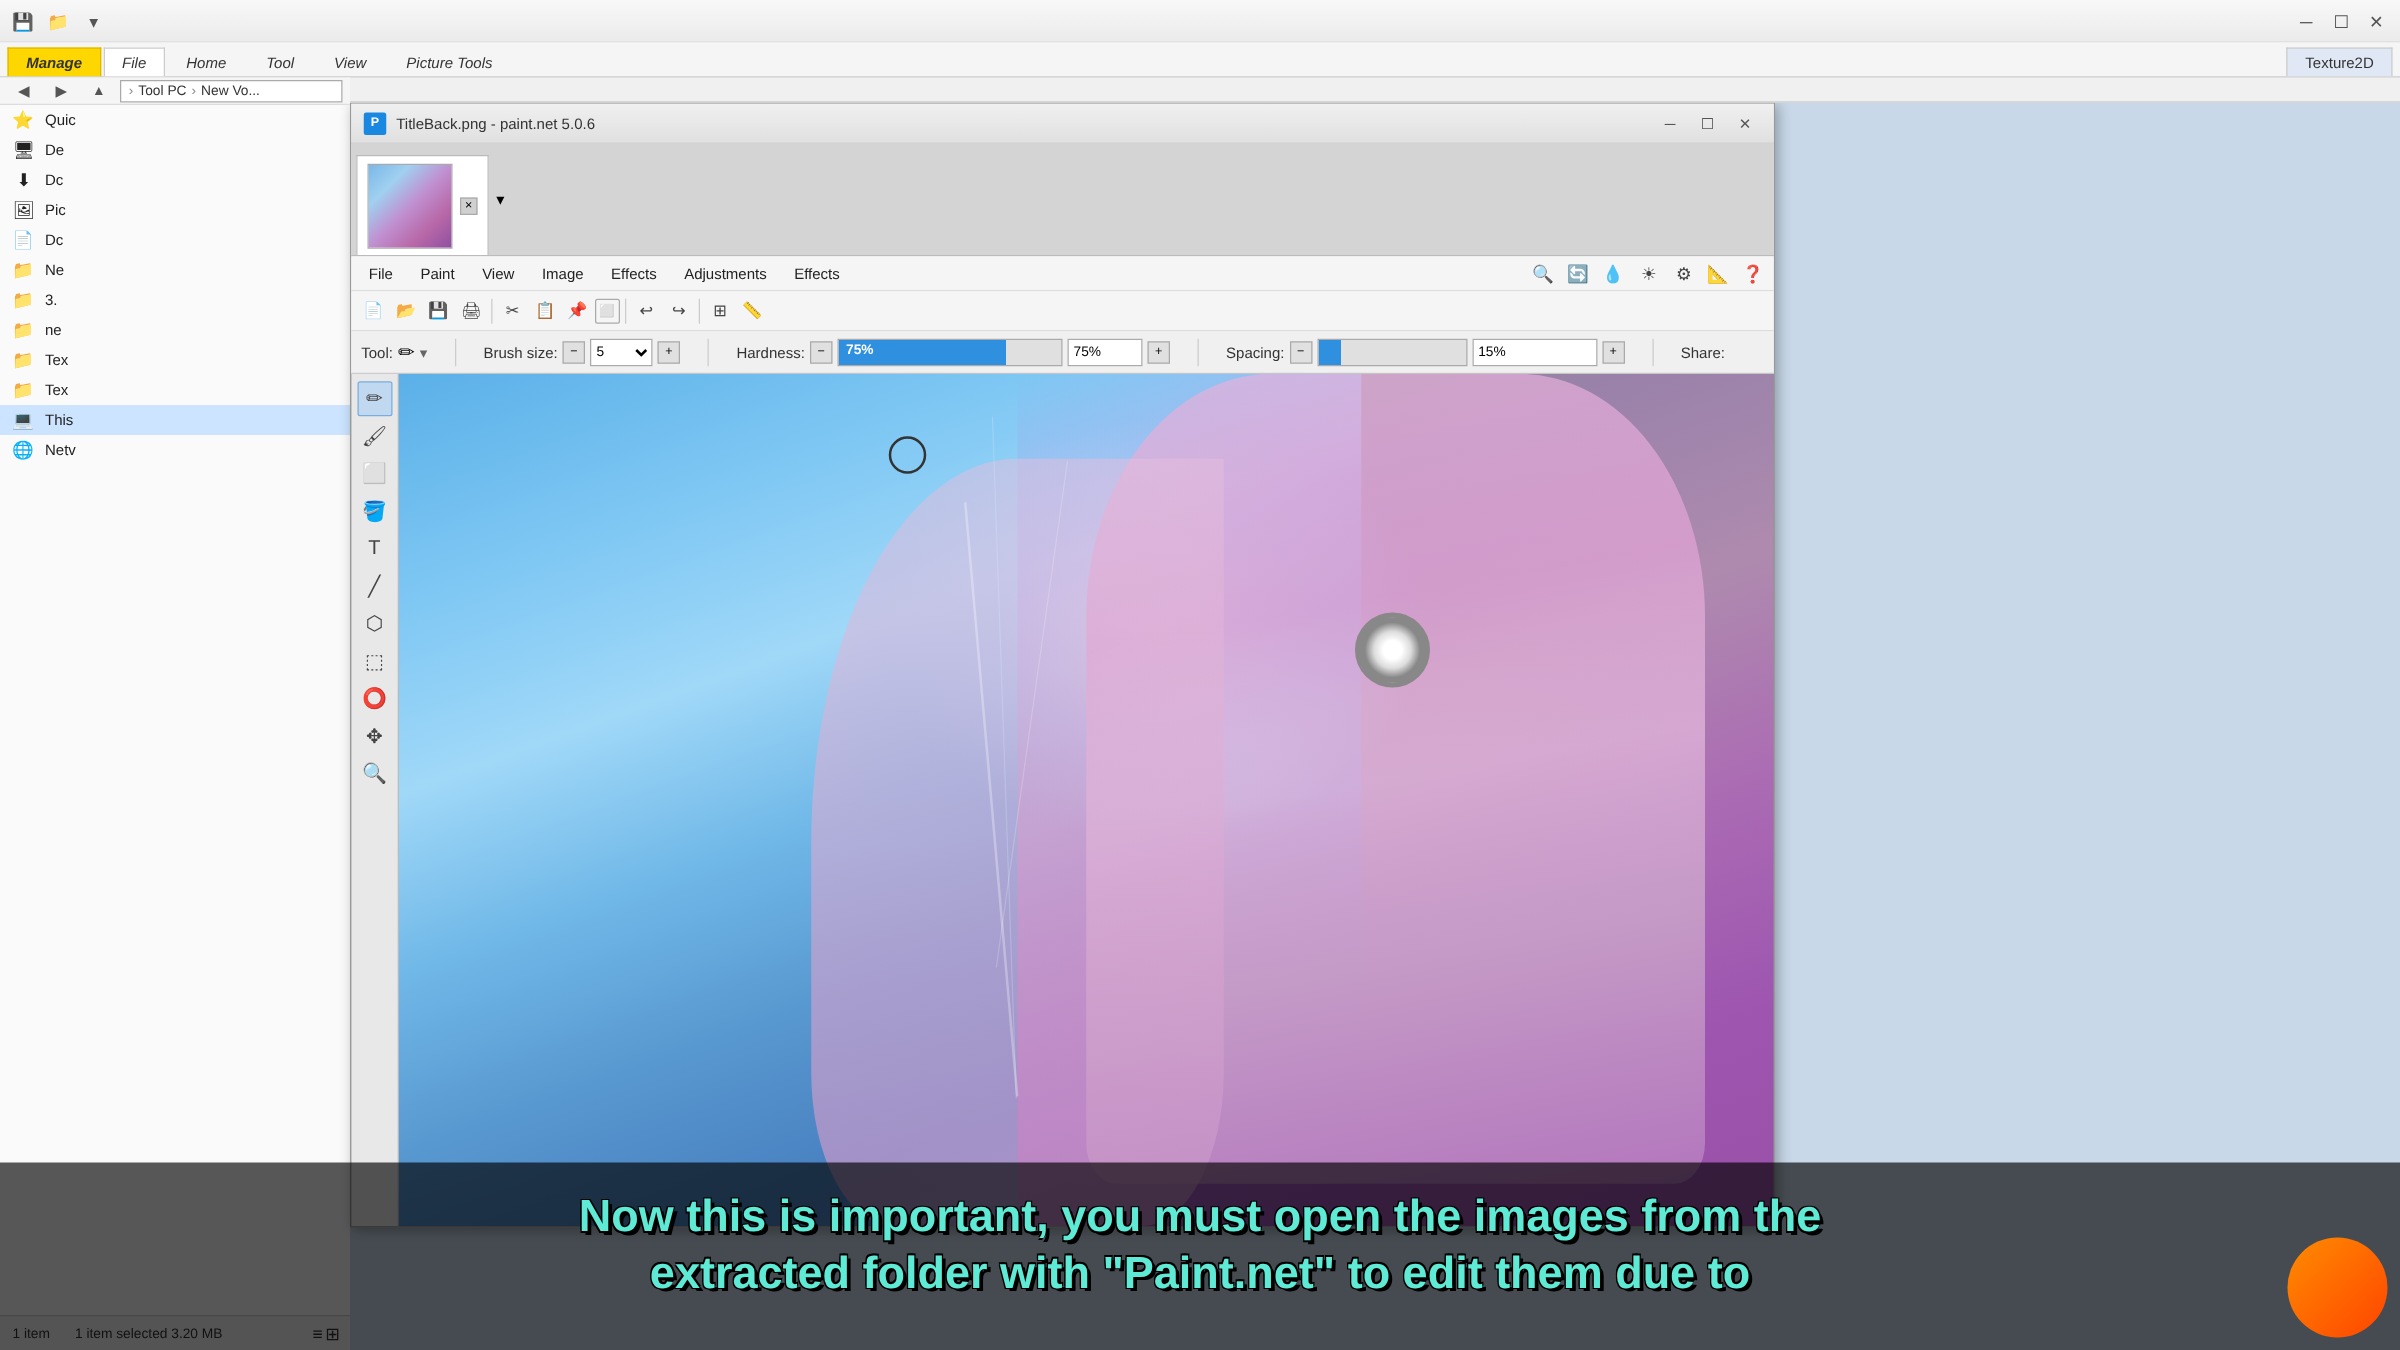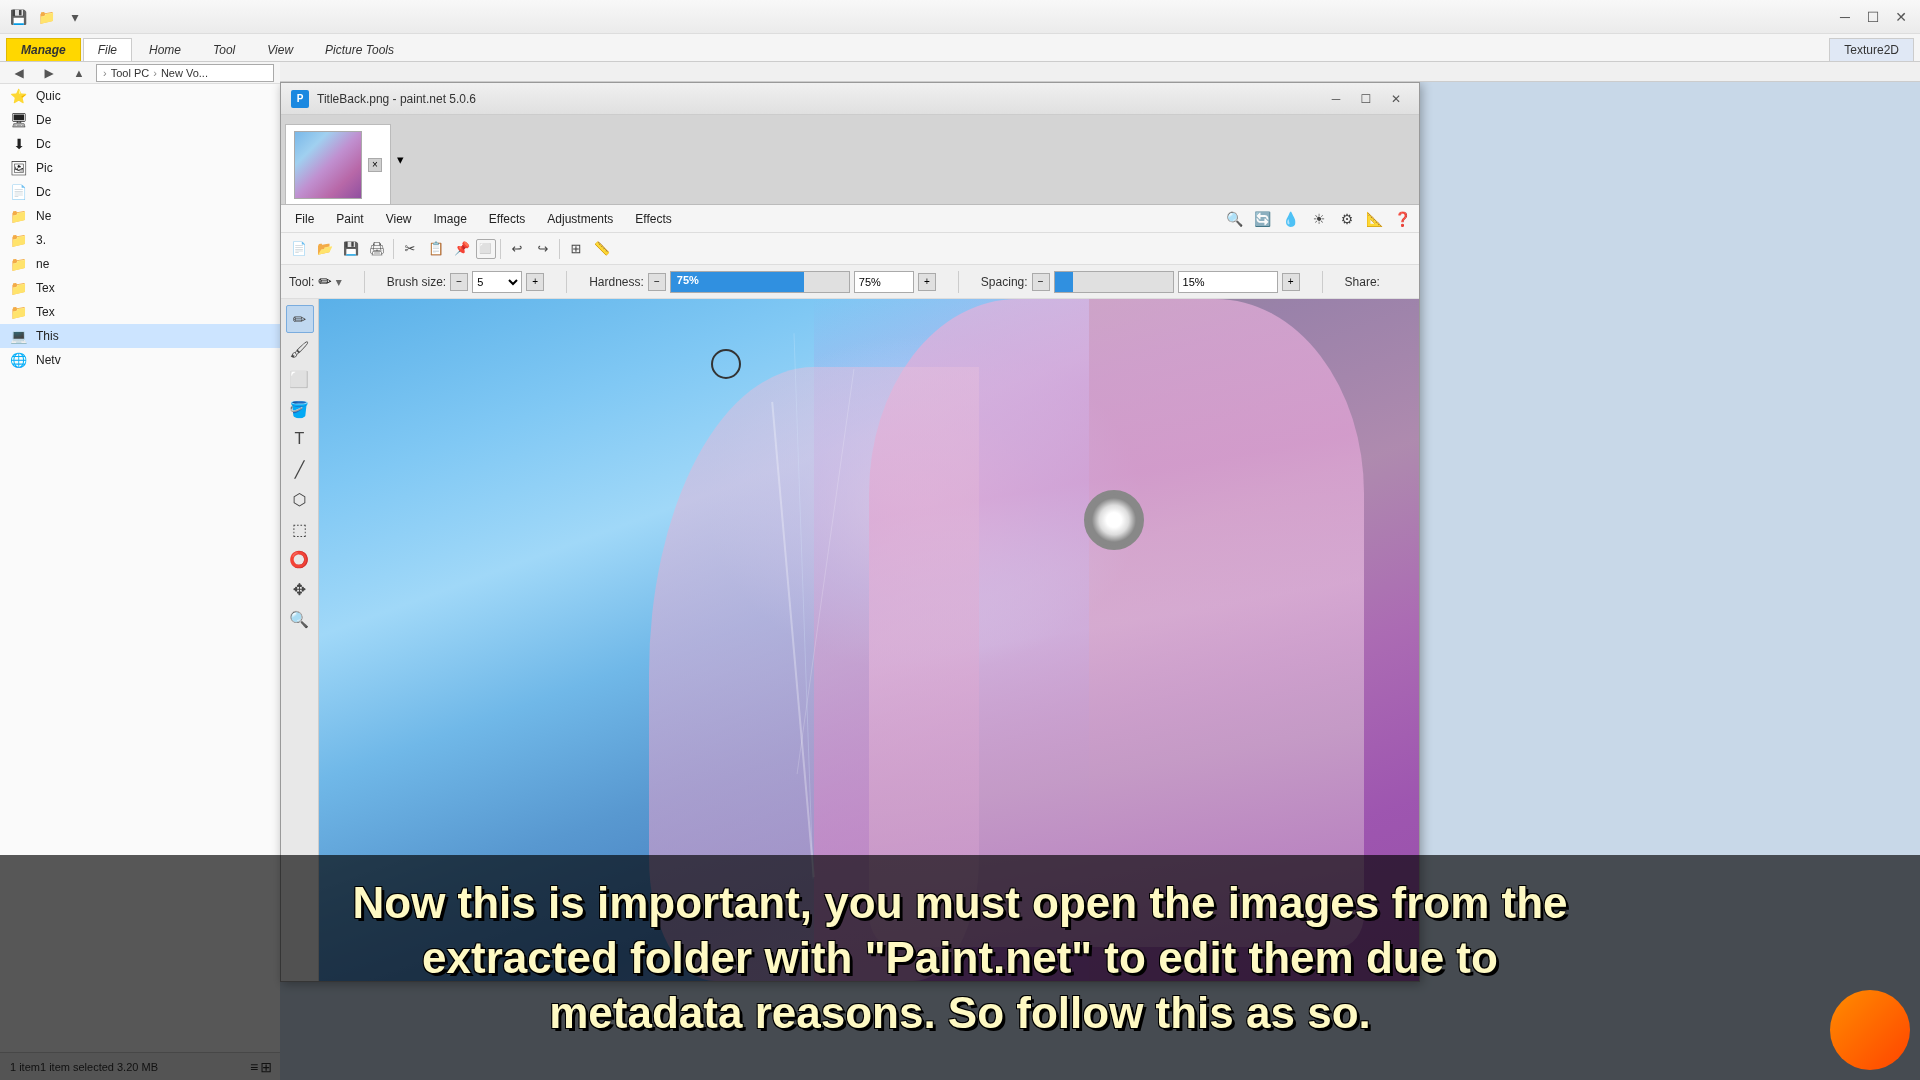--- a/index.html
+++ b/index.html
@@ -266,23 +266,23 @@
       bottom: 0;
       left: 0;
       width: 1920px;
       padding: 20px 60px 40px;
       background: rgba(0,0,0,0.65);
       text-align: center;
       z-index: 100;
     }
 
     .subtitle-text {
-      font-size: 44px;
+      font-size: 36px;
       font-weight: bold;
-      color: #fef9c3;
+      color: #5eead4;
       text-shadow: 3px 3px 0 #000, -1px -1px 0 #000, 1px -1px 0 #000, -1px 1px 0 #000;
       line-height: 1.25;
       font-family: Arial, sans-serif;
     }
 
     
     .paintnet-toolbar {
       position: absolute;
       left: 0;
       top: 0;
@@ -437,20 +437,21 @@
       position: absolute;
       bottom: 0;
       left: 0;
       width: 280px;
       height: 28px;
       background: #f0f0f0;
       border-top: 1px solid #ccc;
       display: flex;
       align-items: center;
       padding: 0 10px;
+      gap: 20px;
       font-size: 11px;
       color: #333;
     }
 
     
     .view-icons {
       position: absolute;
       right: 8px;
       display: flex;
       gap: 2px;
@@ -820,18 +821,17 @@
     </div>
 
     <div class="cursor-dot" style="left:430px;top:50px;"></div>
   </div>
 </div>
 
 <div class="subtitle-overlay">
   <div class="subtitle-text">
     <span>Now this is important, you must open the images from the</span><br>
     <span>extracted folder with "Paint.net" to edit them due to</span><br>
-    <span>metadata reasons. So follow this as so.</span>
   </div>
 </div>
 
 <div style="position:absolute;bottom:10px;right:10px;width:80px;height:80px;background:linear-gradient(135deg,#ff8c00,#ff4400);border-radius:50%;z-index:200;display:flex;align-items:center;justify-content:center;">
 </div>
 
 </body></html>

